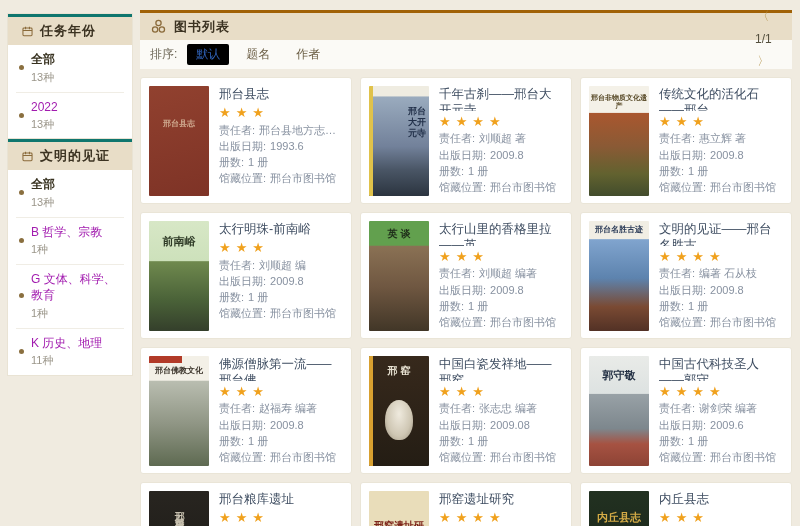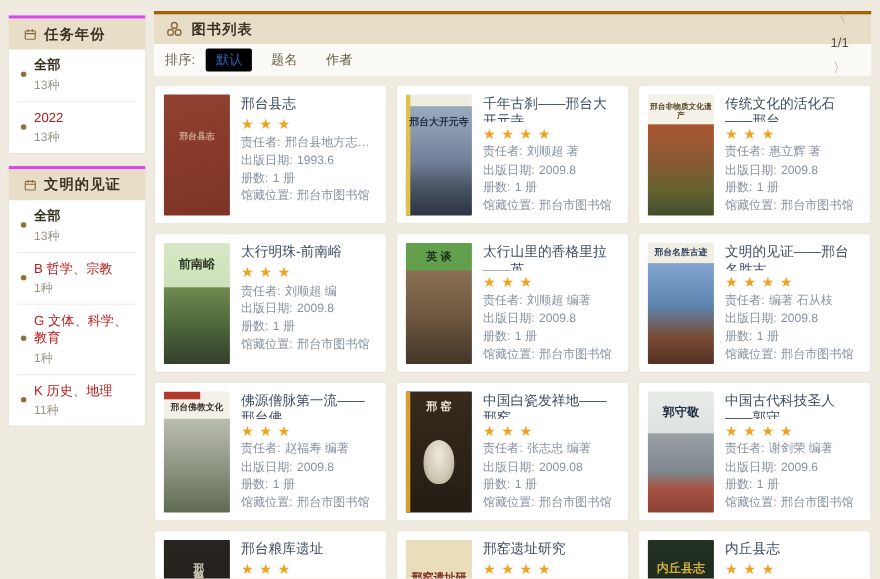--- a/index.html
+++ b/index.html
@@ -5,29 +5,29 @@
   html,body{margin:0;padding:0;}
   body{
     width:800px;height:526px;overflow:hidden;position:relative;
     background:#f0ebe0;
     font-family:"Liberation Sans","DejaVu Sans",sans-serif;
     -webkit-font-smoothing:antialiased;
   }
 
   
   aside{position:absolute;left:8px;top:14px;width:124px;}
-  .panel{background:#ffffff;border-top:3px solid #d946ef;box-shadow:0 0 0 1px #e9e3d4;margin-bottom:12px;}
+  .panel{background:#ffffff;border-top:3px solid #0f766e;box-shadow:0 0 0 1px #e9e3d4;}
   .panel .phead{background:#e8ddc7;display:flex;align-items:center;gap:6px;padding:5px 6px 5px 13px;}
   .ptitle{font-size:13px;font-weight:bold;color:#3c3322;letter-spacing:1px;}
   .cal{width:13px;height:13px;stroke:#8a6a3a;fill:none;stroke-width:1.6;flex:none;}
   .panel ul{list-style:none;margin:0;padding:0 8px;}
   .panel li{position:relative;padding:7px 0 7px 15px;border-bottom:1px solid #f0ede5;cursor:pointer;}
   .panel li:last-child{border-bottom:none;}
   .panel li::before{content:"";position:absolute;left:3px;top:50%;margin-top:-3px;width:5px;height:5px;border-radius:50%;background:#8a6f3f;}
-  .ilabel{font-size:12px;color:#b91c1c;line-height:1.3;}
+  .ilabel{font-size:12px;color:#a21caf;line-height:1.3;}
   .ilabel.bold{font-weight:bold;color:#37311f;}
   .icount{font-size:11px;color:#9b968a;margin-top:2px;}
 
   
   main{position:absolute;left:140px;top:10px;right:8px;}
   .mheader{border-top:3px solid #a16207;background:#e8ddc7;height:27px;display:flex;align-items:center;padding:0 10px;gap:7px;}
   .rings{width:17px;height:17px;stroke:#8a6a3a;fill:none;stroke-width:1.5;flex:none;}
   .mtitle{font-size:13px;font-weight:bold;color:#3c3322;letter-spacing:1px;}
   .pager{margin-left:auto;display:flex;align-items:center;gap:7px;font-size:12px;color:#55503f;flex-direction:column;}
   .arrow{color:#b5954f;cursor:pointer;font-size:12px;}
@@ -149,21 +149,21 @@
             <div class="frow"><span class="flab">出版日期:</span><span class="fval">1993.6</span></div>
             <div class="frow"><span class="flab">册数:</span><span class="fval">1 册</span></div>
             <div class="frow"><span class="flab">馆藏位置:</span><span class="fval">邢台市图书馆</span></div>
           </div>
       </div>
     </div>
       <div class="card">
       <div class="cover" style="background: linear-gradient(rgb(239, 236, 225) 0%, rgb(239, 236, 225) 9%, rgb(154, 171, 190) 10%, rgb(114, 129, 154) 55%, rgb(74, 86, 102) 76%, rgb(43, 52, 63) 100%);">
         <div class="spine" style="background: rgb(224, 194, 74);"></div>
 
-        <div class="clabel" style="color: rgb(34, 48, 73); top: 18%;">邢台大开元寺</div>
+        <div class="clabel" style="color: rgb(34, 48, 73); top: 18%; margin-left: 36px;">邢台大开元寺</div>
       </div>
       <div class="info">
         <div class="title">千年古刹——邢台大开元寺</div>
         <div class="stars"><span>★</span><span>★</span><span>★</span><span>★</span></div>
         <div class="fields">
             <div class="frow"><span class="flab">责任者:</span><span class="fval">刘顺超 著</span></div>
             <div class="frow"><span class="flab">出版日期:</span><span class="fval">2009.8</span></div>
             <div class="frow"><span class="flab">册数:</span><span class="fval">1 册</span></div>
             <div class="frow"><span class="flab">馆藏位置:</span><span class="fval">邢台市图书馆</span></div>
           </div>

